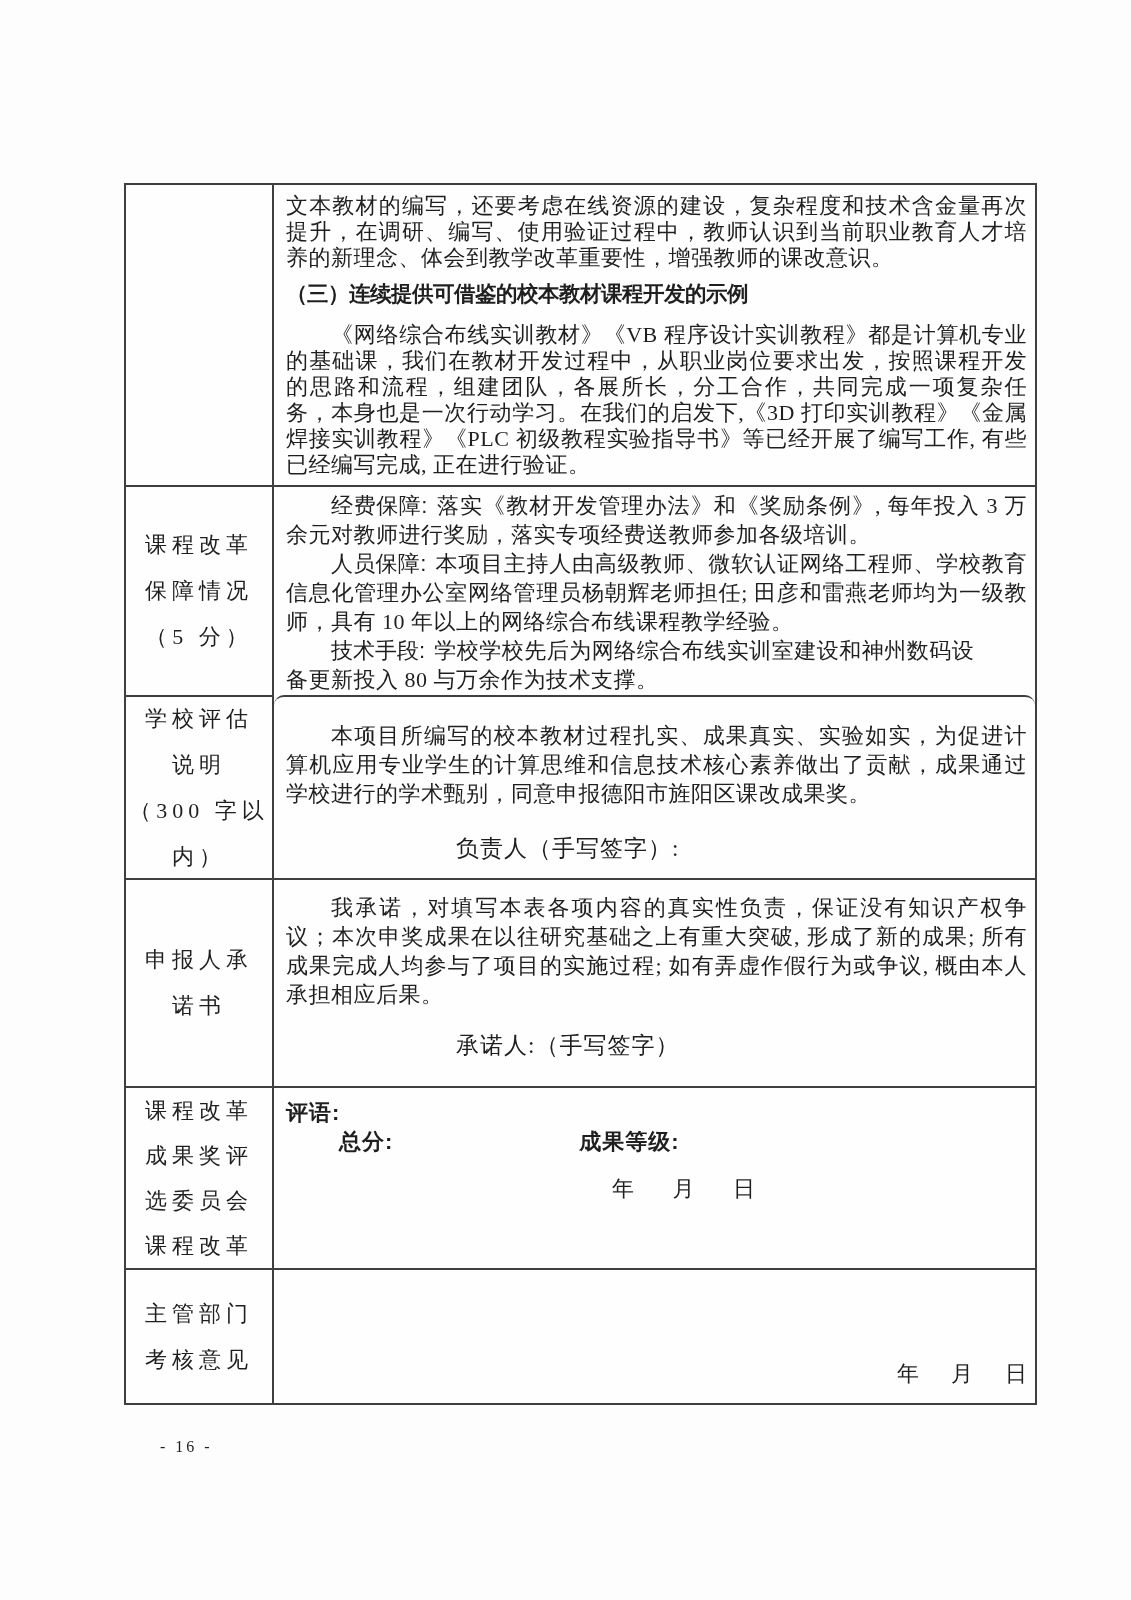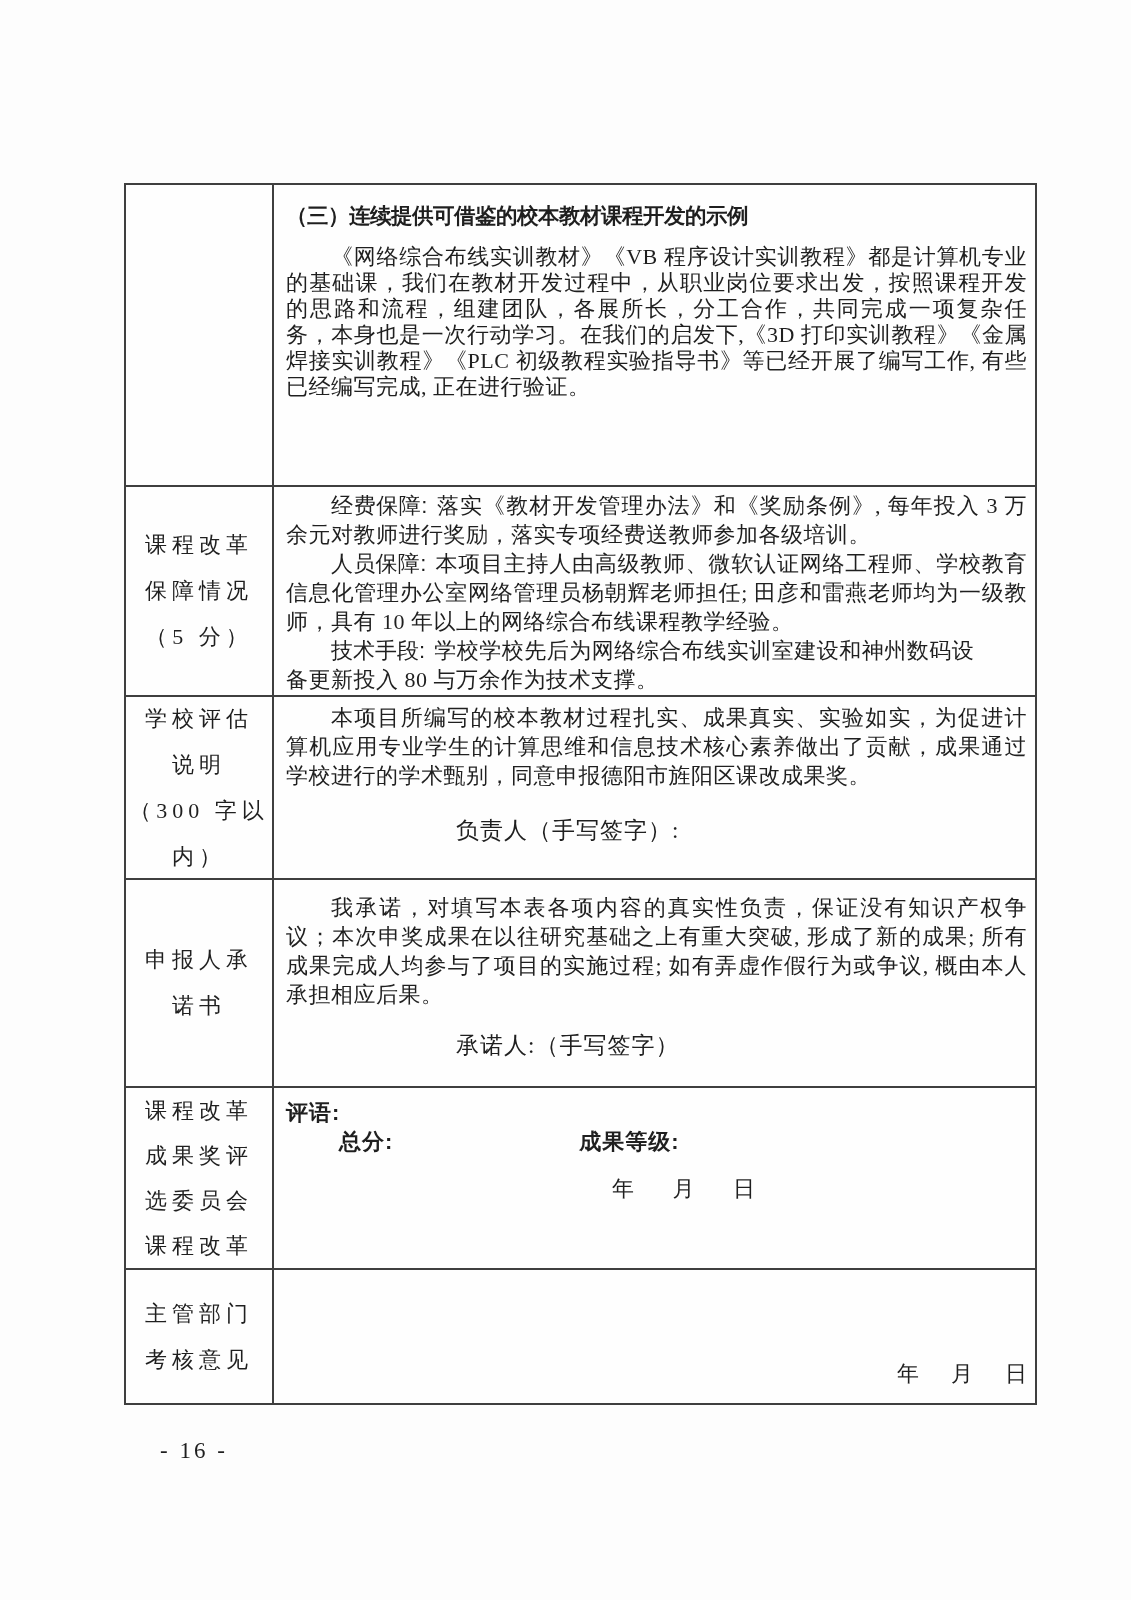--- a/index.html
+++ b/index.html
@@ -65,32 +65,33 @@
   .score-line{display:flex;padding-left:53px;}
   .grade-label{margin-left:186px;}
   .date-line{display:flex;gap:38px;margin-top:18px;padding-left:326px;font-size:22px;}
   .row6-content{
     display:flex;align-items:flex-end;justify-content:flex-end;
     padding:0 8px 14px 0;
   }
   .row6-date{display:flex;gap:32px;font-size:22px;}
   .page-number{
     position:absolute;left:160px;top:1438px;
-    font-size:23px;letter-spacing:3px;
+    font-size:16px;letter-spacing:3px;
   }
 </style>
 </head>
 <body>
 
 <div class="sheet">
 
   <div class="doc-table">
 
     <div class="cell label-cell"></div>
     <div class="cell content-cell row1-content">
+      <p>文本教材的编写，还要考虑在线资源的建设，复杂程度和技术含金量再次提升，在调研、编写、使用验证过程中，教师认识到当前职业教育人才培养的新理念、体会到教学改革重要性，增强教师的课改意识。</p>
       <p class="section-heading">（三）连续提供可借鉴的校本教材课程开发的示例</p>
       <p class="para-indent">《网络综合布线实训教材》《VB 程序设计实训教程》都是计算机专业的基础课，我们在教材开发过程中，从职业岗位要求出发，按照课程开发的思路和流程，组建团队，各展所长，分工合作，共同完成一项复杂任务，本身也是一次行动学习。在我们的启发下,《3D 打印实训教程》《金属焊接实训教程》《PLC 初级教程实验指导书》等已经开展了编写工作, 有些已经编写完成, 正在进行验证。</p>
     </div>
 
     <div class="cell label-cell rt">
       <div class="lbl-line">课程改革</div>
       <div class="lbl-line">保障情况</div>
       <div class="lbl-line">（5 分）</div>
     </div>
     <div class="cell content-cell rt" style="padding-top:4px;">
@@ -98,21 +99,21 @@
       <p class="para-indent"><b class="para-label">人员保障:</b><span>本项目主持人由高级教师、微软认证网络工程师、学校教育信息化管理办公室网络管理员杨朝辉老师担任; 田彦和雷燕老师均为一级教师，具有 10 年以上的网络综合布线课程教学经验。</span></p>
       <p class="para-indent"><b class="para-label">技术手段:</b><span>学校学校先后为网络综合布线实训室建设和神州数码设</span><br><span>备更新投入 80 与万余作为技术支撑。</span></p>
     </div>
 
     <div class="cell label-cell rt">
       <div class="lbl-line">学校评估</div>
       <div class="lbl-line">说明</div>
       <div class="lbl-line">（300 字以</div>
       <div class="lbl-line">内）</div>
     </div>
-    <div class="cell content-cell rt" style="padding-top:6px;">
+    <div class="cell content-cell rt" style="padding-top:24px;border-radius:10px;">
       <p class="para-indent">本项目所编写的校本教材过程扎实、成果真实、实验如实，为促进计算机应用专业学生的计算思维和信息技术核心素养做出了贡献，成果通过学校进行的学术甄别，同意申报德阳市旌阳区课改成果奖。</p>
       <div class="sig-line row3-sig">负责人（手写签字）:</div>
     </div>
 
     <div class="cell label-cell rt">
       <div class="lbl-line">申报人承</div>
       <div class="lbl-line">诺书</div>
     </div>
     <div class="cell content-cell rt" style="padding-top:13px;">
       <p class="para-indent">我承诺，对填写本表各项内容的真实性负责，保证没有知识产权争议；本次申奖成果在以往研究基础之上有重大突破, 形成了新的成果; 所有成果完成人均参与了项目的实施过程; 如有弄虚作假行为或争议, 概由本人承担相应后果。</p>

